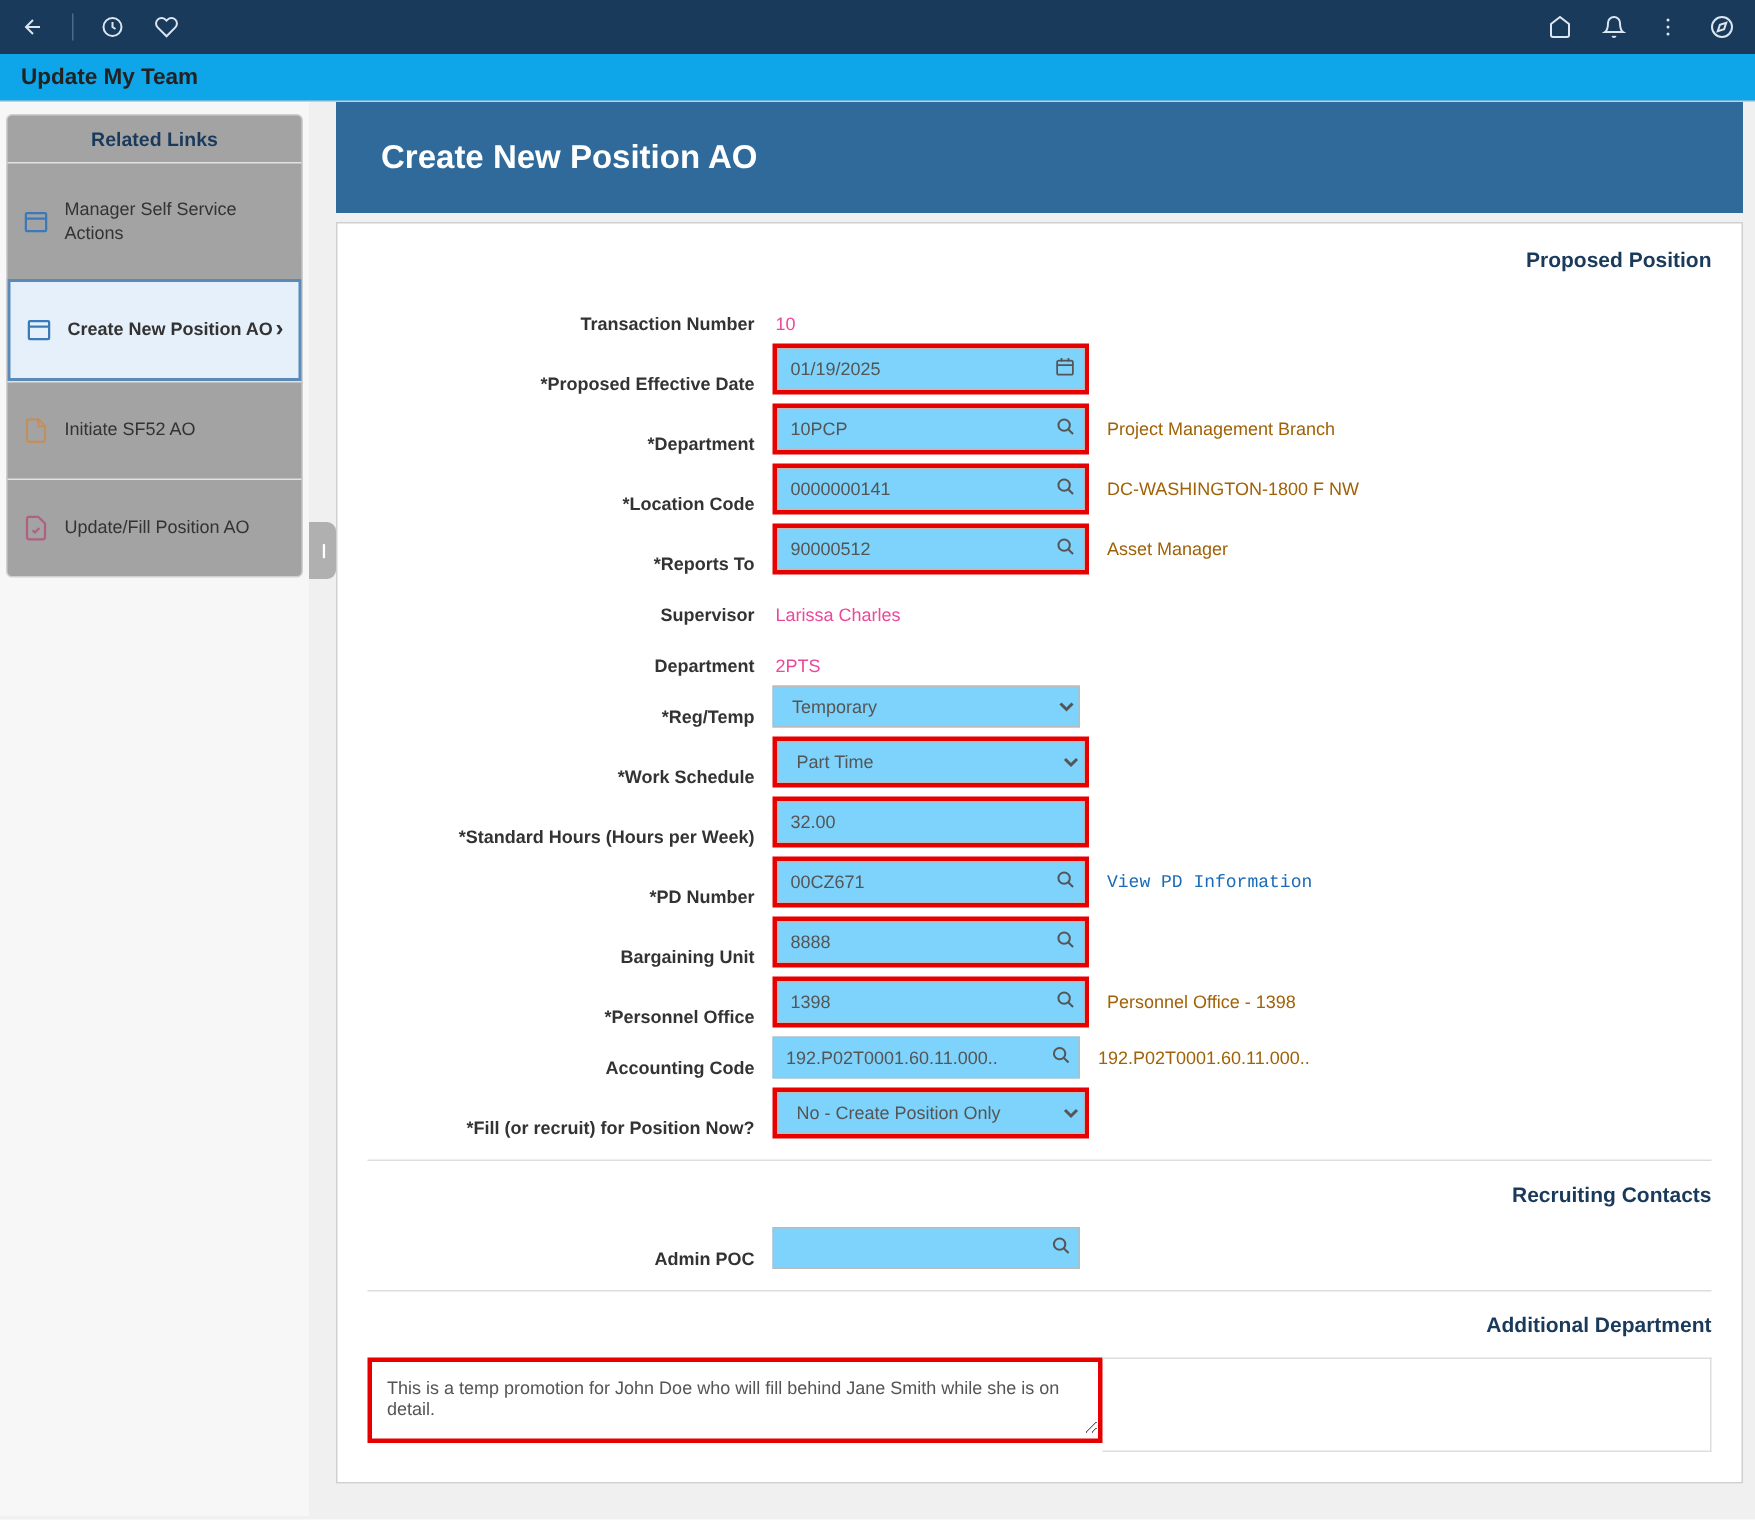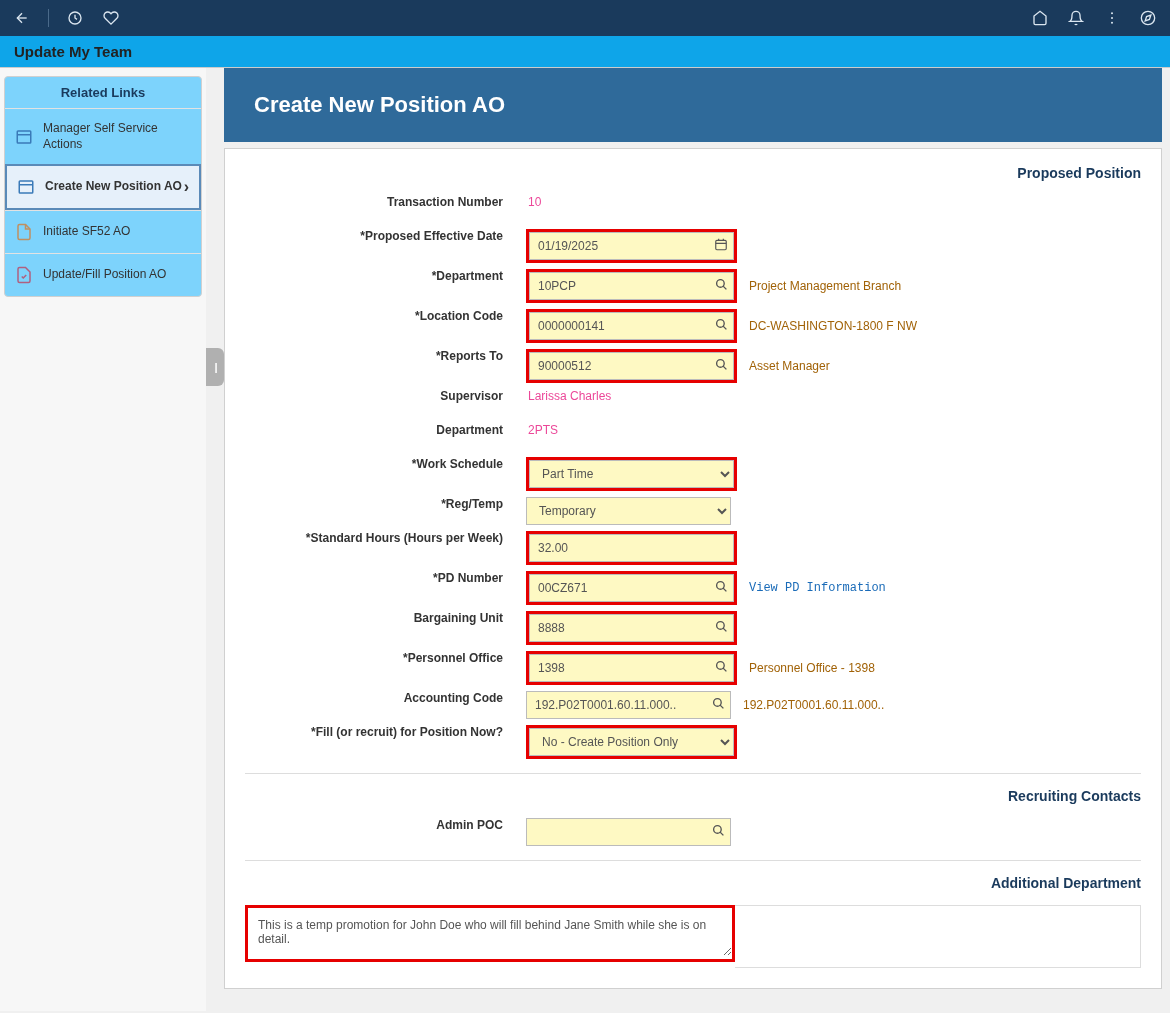--- a/index.html
+++ b/index.html
@@ -53,35 +53,35 @@
     }
     
     
     .sidebar {
       width: 206px;
       background: #f7f7f7;
       padding: 8px 4px;
       flex-shrink: 0;
     }
     .sidebar-box {
-      background: #7dd3fc;
+      background: #a3a3a3;
       border: 1px solid #d0d0d0;
       border-radius: 4px;
     }
     .sidebar-title {
       text-align: center;
       font-weight: bold;
       font-size: 13px;
       padding: 8px;
       color: #1a3a5c;
     }
     .sidebar-item {
       display: flex;
       align-items: center;
-      padding: 12px 10px;
+      padding: 23px 10px;
       border-top: 1px solid #e2e2e2;
       cursor: pointer;
       gap: 10px;
       position: relative;
     }
     .sidebar-item.active {
       background: #e6f0fa;
       border: 2px solid #5a8ab8;
       font-weight: bold;
     }
@@ -147,45 +147,44 @@
       font-weight: bold;
       color: #1a3a5c;
       font-size: 14px;
       margin-bottom: 14px;
       text-align: right;
     }
     
     
     .form-row {
       display: flex;
-      align-items: flex-start;
+      align-items: flex-end;
       margin-bottom: 6px;
       min-height: 28px;
-      gap: 11px;
     }
     .form-label {
       width: 270px;
       text-align: right;
       padding-right: 12px;
       font-weight: bold;
       font-size: 12px;
       color: #333;
     }
     .form-control-wrap {
       display: flex;
       align-items: center;
       gap: 12px;
     }
     .form-input, .form-select {
       width: 205px;
       height: 28px;
       border: 1px solid #bbb;
       padding: 0 8px;
       font-size: 12px;
-      background: #fef9c3;
+      background: #7dd3fc;
       color: #555;
     }
     .form-input.ro {
       background: #f0f0f0;
       border: 1px solid #ddd;
       color: #666;
     }
     .lookup-wrap {
       position: relative;
       display: inline-block;
@@ -445,36 +444,36 @@
         <div class="form-label">Supervisor</div>
         <div class="form-value-static">Larissa Charles</div>
       </div>
 
       <div class="form-row">
         <div class="form-label">Department</div>
         <div class="form-value-static">2PTS</div>
       </div>
 
       <div class="form-row">
+        <div class="form-label">*Reg/Temp</div>
+        <div class="form-control-wrap">
+          <select class="form-select">
+            <option>Temporary</option>
+          </select>
+        </div>
+      </div>
+
+      <div class="form-row">
         <div class="form-label">*Work Schedule</div>
         <div class="form-control-wrap">
           <span class="highlight-wrap">
             <select class="form-select">
               <option>Part Time</option>
             </select>
           </span>
-        </div>
-      </div>
-
-      <div class="form-row">
-        <div class="form-label">*Reg/Temp</div>
-        <div class="form-control-wrap">
-          <select class="form-select">
-            <option>Temporary</option>
-          </select>
         </div>
       </div>
 
       <div class="form-row">
         <div class="form-label">*Standard Hours (Hours per Week)</div>
         <div class="form-control-wrap">
           <span class="highlight-wrap">
             <input class="form-input" value="32.00" style="">
           </span>
         </div>

